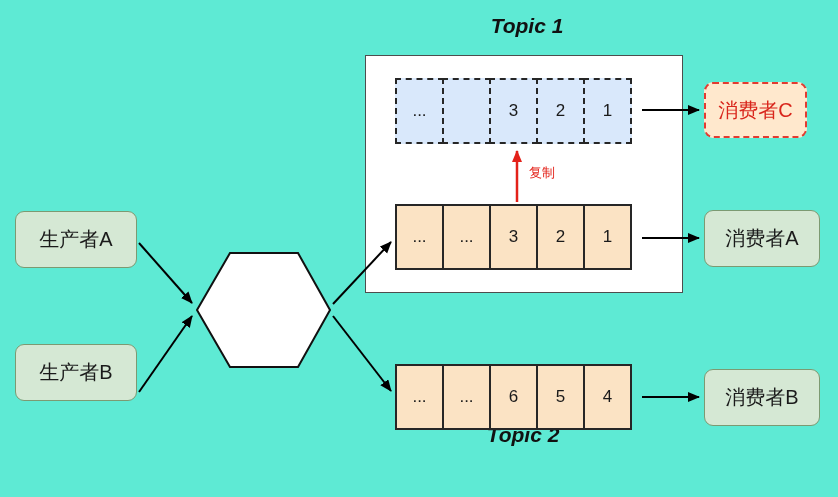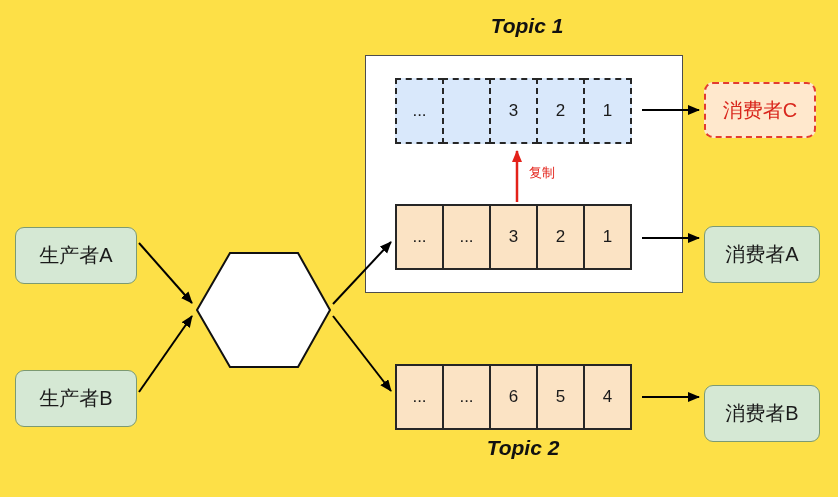--- a/index.html
+++ b/index.html
@@ -1,38 +1,37 @@
 <!DOCTYPE html>
 <html><head>
 <meta charset="utf-8">
 <style>
   html, body { margin: 0; padding: 0; background: #ffffff; }
   .canvas {
     position: relative;
     width: 838px;
     height: 497px;
-    background: #fde047;
+    background: #5eead4;
     font-family: "Liberation Sans", sans-serif;
     overflow: hidden;
   }
   .node {
     position: absolute;
     display: flex;
     align-items: center;
     justify-content: center;
     box-sizing: border-box;
     font-size: 20px;
     color: #1a1a1a;
     z-index: 3;
   }
   .producer, .consumer-green {
     background: #d5e8d4;
     border: 1px solid #7c9a72;
     border-radius: 9px;
-    margin-top: 16px;
   }
   .consumer-replica {
     background: #ffe8cd;
     border: 2px dashed #e33b30;
     border-radius: 9px;
     color: #d9261c;
   }
   .topic-frame {
     position: absolute;
     box-sizing: border-box;
@@ -123,24 +122,24 @@
     <line x1="139" y1="392" x2="192" y2="316" stroke="#000000" stroke-width="2" marker-end="url(#arrow-black)"></line>
     <line x1="333" y1="304" x2="391" y2="242" stroke="#000000" stroke-width="2" marker-end="url(#arrow-black)"></line>
     <line x1="333" y1="316" x2="391" y2="391" stroke="#000000" stroke-width="2" marker-end="url(#arrow-black)"></line>
     <line x1="642" y1="110" x2="699" y2="110" stroke="#000000" stroke-width="2" marker-end="url(#arrow-black)"></line>
     <line x1="642" y1="238" x2="699" y2="238" stroke="#000000" stroke-width="2" marker-end="url(#arrow-black)"></line>
     <line x1="642" y1="397" x2="699" y2="397" stroke="#000000" stroke-width="2" marker-end="url(#arrow-black)"></line>
     <line x1="517" y1="202" x2="517" y2="151" stroke="#e32119" stroke-width="2.5" marker-end="url(#arrow-red)"></line>
   </svg>
 
   <div class="topic-title" style="left:427px; top:14px;">Topic 1</div>
-  <div class="topic-title" style="left:423px; top:436px;">Topic 2</div>
+  <div class="topic-title" style="left:423px; top:423px;">Topic 2</div>
 
   <div class="node producer" style="left:15px; top:211px; width:122px; height:57px;">生产者A</div>
-  <div class="node producer" style="left:15px; top:354px; width:122px; height:57px;">生产者B</div>
+  <div class="node producer" style="left:15px; top:344px; width:122px; height:57px;">生产者B</div>
 
 
   <div class="queue-row" style="left:395px; top:78px;">
     <div class="cell replica">...</div>
     <div class="cell replica"></div>
     <div class="cell replica">3</div>
     <div class="cell replica">2</div>
     <div class="cell replica">1</div>
   </div>
 
@@ -155,17 +154,17 @@
   </div>
 
   <div class="queue-row" style="left:395px; top:364px;">
     <div class="cell">...</div>
     <div class="cell">...</div>
     <div class="cell">6</div>
     <div class="cell">5</div>
     <div class="cell">4</div>
   </div>
 
-  <div class="node consumer-replica" style="left:704px; top:82px; width:112px; height:56px;">消费者C</div>
+  <div class="node consumer-replica" style="left:704px; top:82px; width:103px; height:56px;">消费者C</div>
   <div class="node consumer-green" style="left:704px; top:210px; width:116px; height:57px;">消费者A</div>
   <div class="node consumer-green" style="left:704px; top:369px; width:116px; height:57px;">消费者B</div>
 
 </div>
 
 </body></html>

